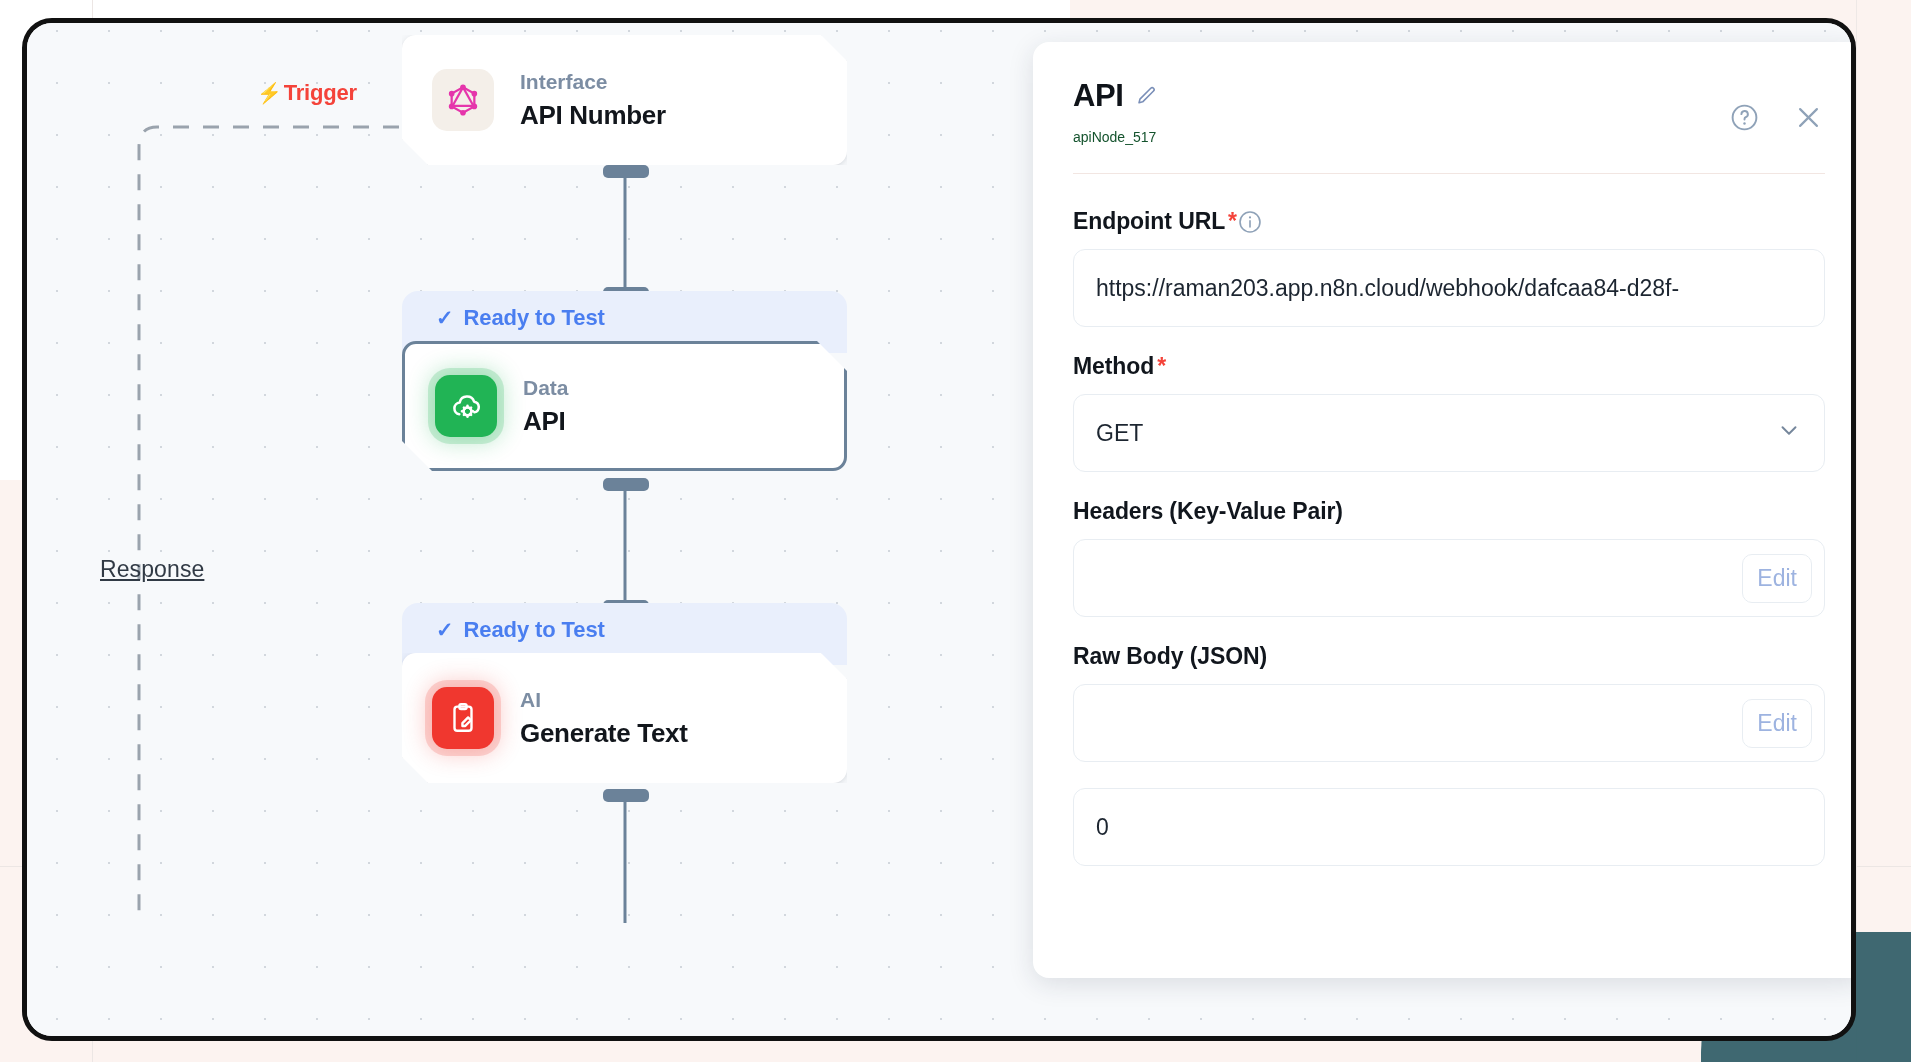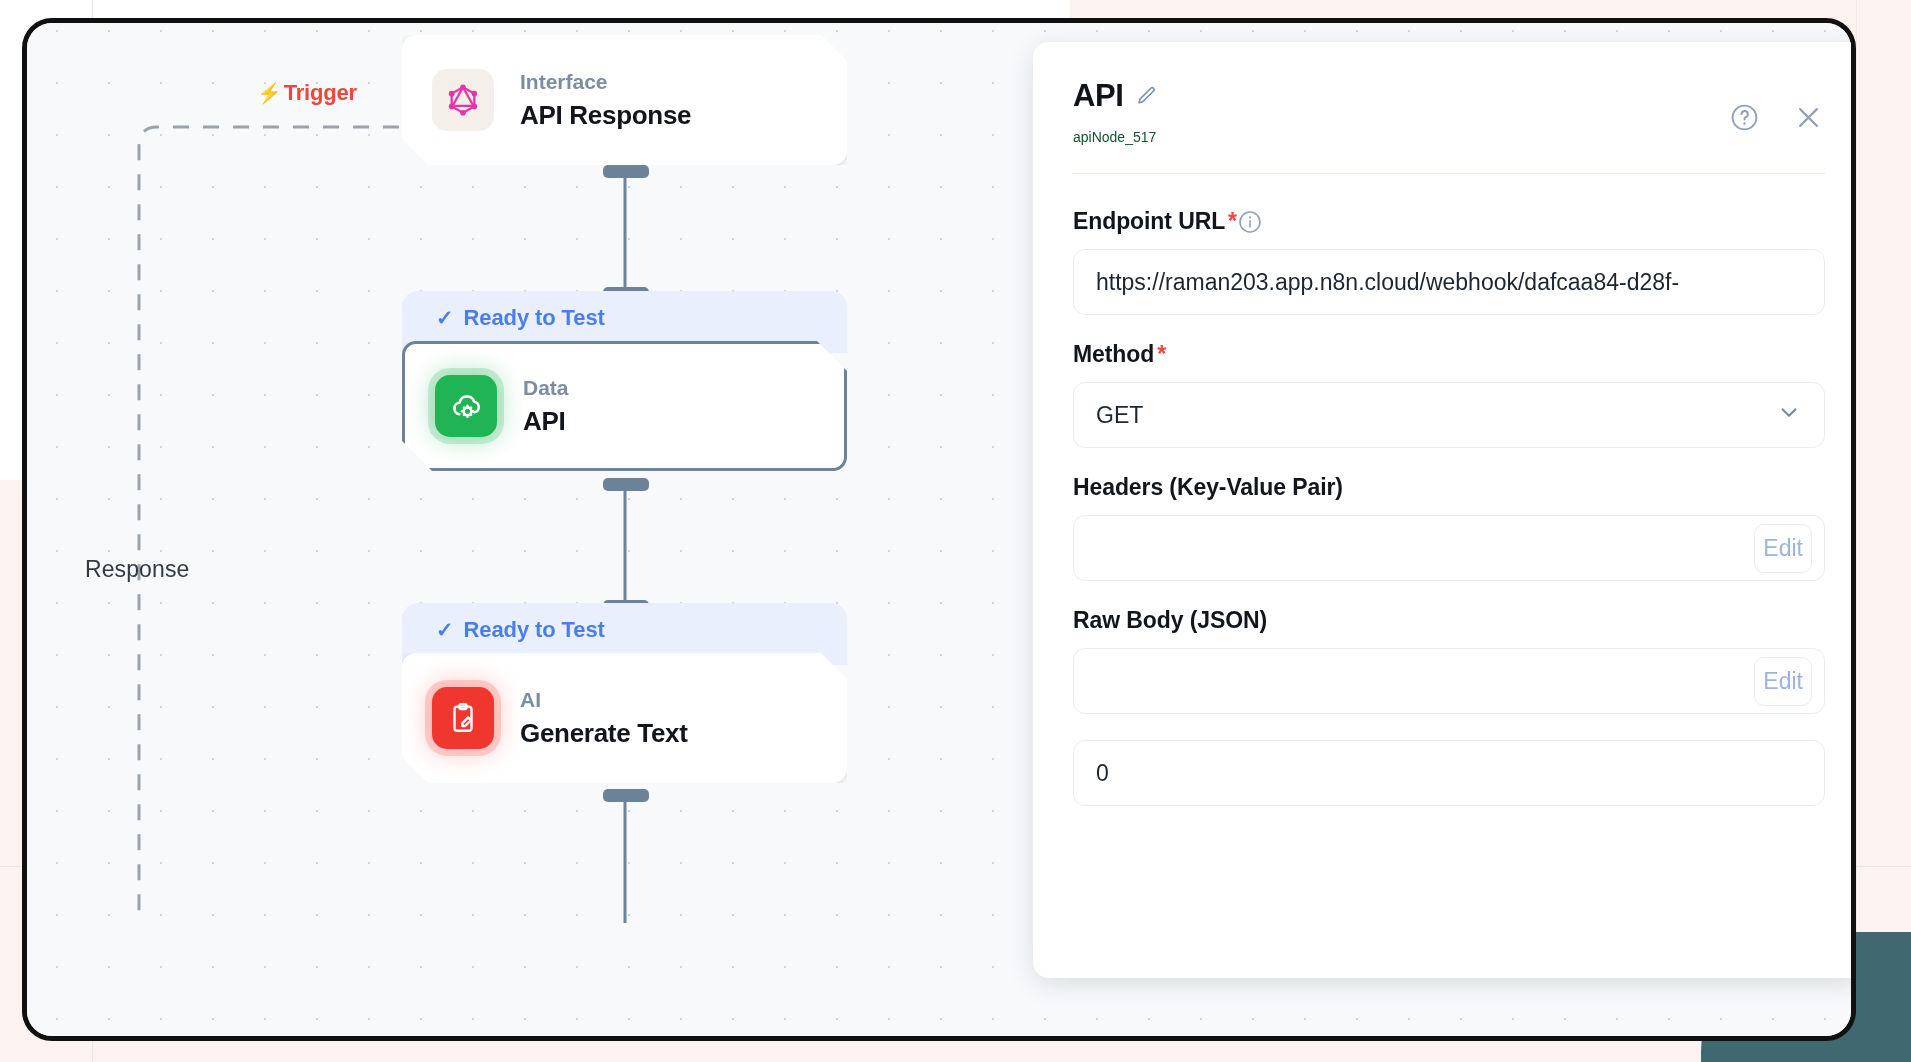--- a/index.html
+++ b/index.html
@@ -93,25 +93,26 @@
     display: flex; align-items: center; gap: 2px;
     color: #f4433a;
     font-size: 22px;
     font-weight: 700;
     letter-spacing: -0.2px;
   }
   .trigger-bolt { font-size: 20px; line-height: 1; }
 
   .response-label {
     position: absolute;
-    left: 58px; top: 533px;
+    left: 73px; top: 533px;
     color: #313a45;
     font-size: 23px;
     font-weight: 400;
     letter-spacing: 0.1px;
+    text-decoration: underline;
   }
 
   
   .node {
     position: absolute;
     width: 445px;
   }
   .node-badge {
     display: flex; align-items: center; gap: 10px;
     background: #e9effc;
@@ -217,38 +218,38 @@
   .field-label-row {
     display: flex; align-items: center; 
     margin-bottom: 14px;
   }
   .field-label {
     font-size: 23px; font-weight: 700; color: #11161d; letter-spacing: -0.1px;
   }
   .required { color: #f4433a; font-weight: 700; margin-left: 3px; }
 
   .input-box {
-    height: 66px;
+    height: 78px;
     border: 1.5px solid #e8edf2;
     border-radius: 12px;
     display: flex; align-items: center;
     padding: 0 22px;
     font-size: 23px;
     color: #1c2530;
     background: #ffffff;
     white-space: nowrap;
     overflow: hidden;
   }
   .input-box.select { justify-content: space-between; }
   .input-box.with-action { padding-right: 12px; justify-content: flex-end; }
 
   .edit-btn {
     border: 1.5px solid #e8edf2;
     border-radius: 10px;
-    padding: 10px 8px;
+    padding: 10px 14px;
     font-size: 23px;
     color: #9db3e0;
     background: #fff;
     cursor: pointer;
   }
 
   .info-icon { cursor: pointer; display: flex; }
 </style>
 </head>
 <body>
@@ -300,21 +301,21 @@
             <circle cx="12" cy="3" r="2" fill="#e535ab" stroke="none"></circle>
             <circle cx="20" cy="7.5" r="2" fill="#e535ab" stroke="none"></circle>
             <circle cx="20" cy="16.5" r="2" fill="#e535ab" stroke="none"></circle>
             <circle cx="12" cy="21" r="2" fill="#e535ab" stroke="none"></circle>
             <circle cx="4" cy="16.5" r="2" fill="#e535ab" stroke="none"></circle>
             <circle cx="4" cy="7.5" r="2" fill="#e535ab" stroke="none"></circle>
           </svg>
         </div>
         <div class="node-text">
           <span class="node-kind">Interface</span>
-          <span class="node-title">API Response</span>
+          <span class="node-title">API Number</span>
         </div>
       </div>
     </div>
 
     <div class="node" style="left:375px; top:268px;">
       <div class="node-badge">
         <span class="check">✓</span>
         <span>Ready to Test</span>
       </div>
       <div class="node-card selected">

